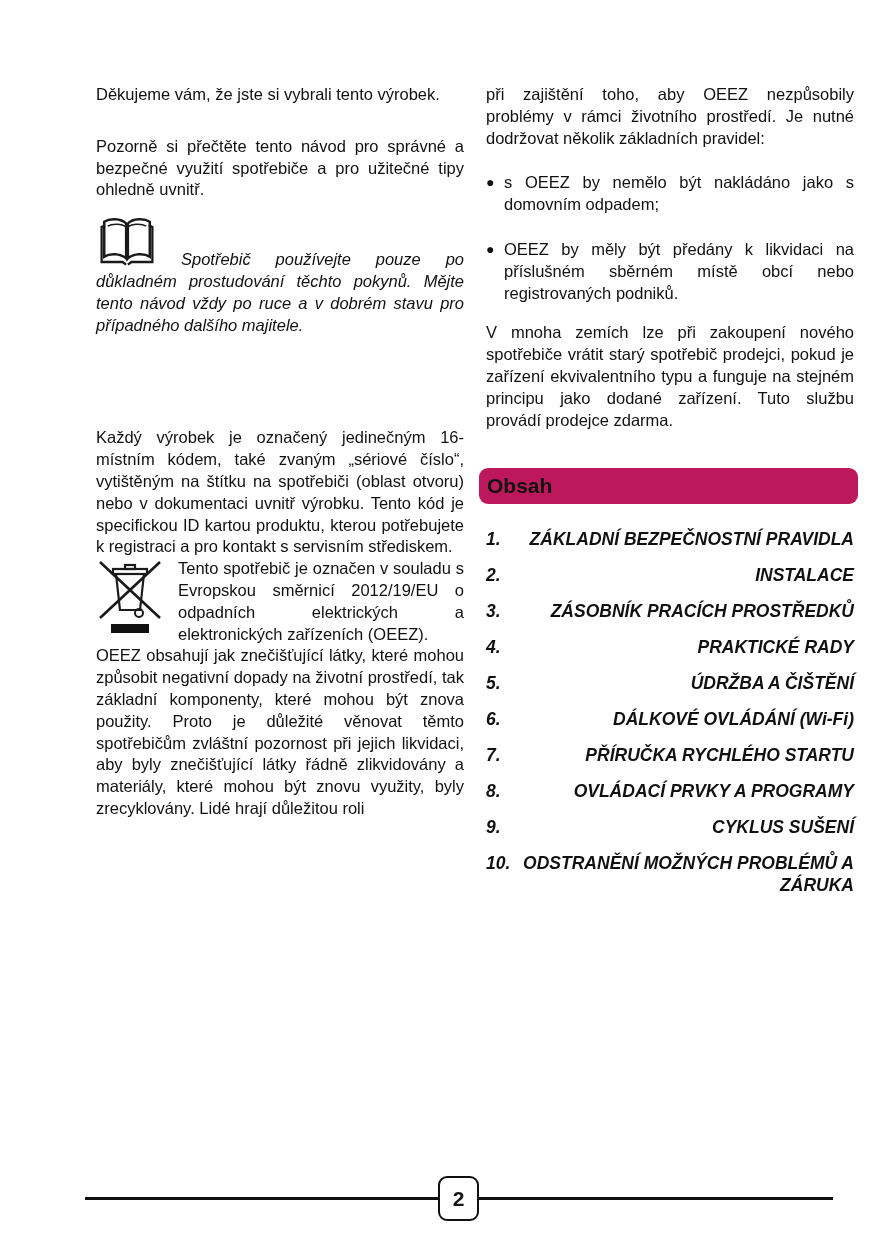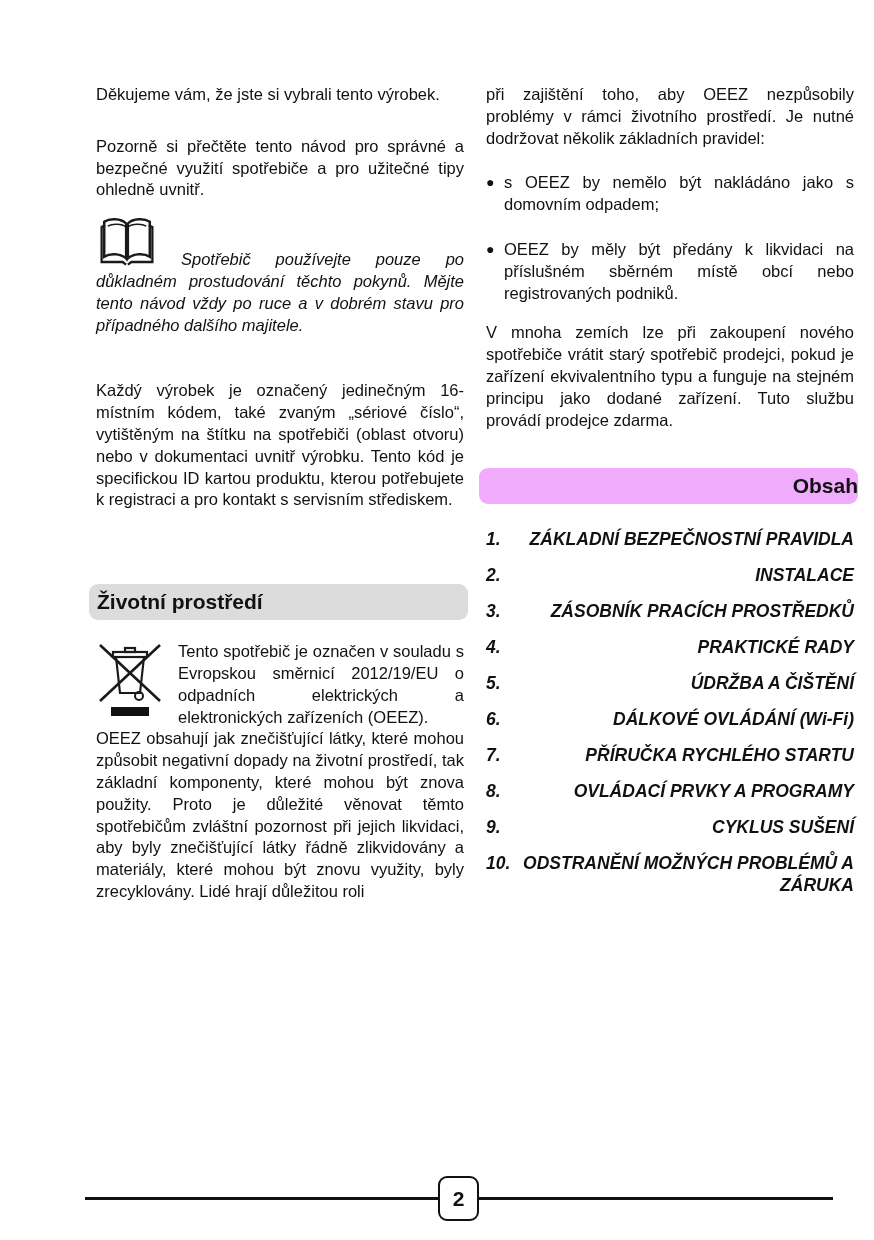--- a/index.html
+++ b/index.html
@@ -24,21 +24,21 @@
   .col-left  { left: 96px; }
   .col-right { left: 486px; }
   p { margin: 0; }
 
   
   .intro-block    { margin-bottom: 30px; }
   .read-para      { margin-bottom: 0; }
   .book-block     { position: relative; margin-top: 48px; font-style: italic; }
   .book-icon      { position: absolute; left: 3px; top: -34px; width: 56px; height: 52px; }
   .book-text      { text-indent: 85px; }
-  .serial-para    { margin-top: 44px; }
+  .serial-para    { margin-top: 91px; }
   .section-heading {
     margin-left: -7px;
     width: calc(100% + 11px);
     height: 36px;
     line-height: 36px;
     border-radius: 9px;
     padding-left: 8px;
     font-weight: bold;
     font-size: 21px;
     text-align: left;
@@ -120,21 +120,20 @@
           <path class="stroke" stroke-width="2.8" d="M33 9 C39 3 52 3 58 7 V47 C52 43 39 43 33 49 Z"></path>
           <path class="stroke" stroke-width="1.8" d="M31 13 C26 9 15 9 10 12"></path>
           <path class="stroke" stroke-width="1.8" d="M33 13 C38 9 49 9 54 12"></path>
         </svg>
       </span>
       <p class="book-text">Spotřebič používejte pouze po důkladném prostudování těchto pokynů. Mějte tento návod vždy po ruce a v dobrém stavu pro případného dalšího majitele.</p>
     </div>
 
     <p class="serial-para">Každý výrobek je označený jedinečným 16-místním kódem, také zvaným „sériové číslo“, vytištěným na štítku na spotřebiči (oblast otvoru) nebo v dokumentaci uvnitř výrobku. Tento kód je specifickou ID kartou produktu, kterou potřebujete k registraci a pro kontakt s servisním střediskem.</p>
 
-    <div class="section-heading heading-env" style="background:#dcdcdc;">Životní prostředí</div>
 
     <div class="weee-block">
       <span class="weee-icon">
         <svg viewBox="0 0 68 80" width="72" height="80">
           <rect class="stroke" stroke-width="2.2" x="27" y="7" width="10" height="4"></rect>
           <rect class="stroke" stroke-width="2.2" x="15" y="11" width="34" height="5"></rect>
           <path class="stroke" stroke-width="2.2" d="M18 16 L22 52 H42 L46 16"></path>
           <circle class="stroke" stroke-width="2" cx="41" cy="55" r="4"></circle>
           <path class="stroke" stroke-width="2.6" d="M2 4 L62 60"></path>
           <path class="stroke" stroke-width="2.6" d="M62 4 L2 60"></path>
@@ -156,21 +155,21 @@
       <span class="bullet-text">s OEEZ by nemělo být nakládáno jako s domovním odpadem;</span>
     </div>
 
     <div class="bullet-item">
       <span class="bullet-dot">●</span>
       <span class="bullet-text">OEEZ by měly být předány k likvidaci na příslušném sběrném místě obcí nebo registrovaných podniků.</span>
     </div>
 
     <p class="takeback-para">V mnoha zemích lze při zakoupení nového spotřebiče vrátit starý spotřebič prodejci, pokud je zařízení ekvivalentního typu a funguje na stejném principu jako dodané zařízení. Tuto službu provádí prodejce zdarma.</p>
 
-    <div class="section-heading heading-toc" style="background:#f0abfc;text-align:right;">Obsah</div>
+    <div class="section-heading heading-toc" style="background:#be185d;">Obsah</div>
 
     <div class="toc">
       <div class="toc-item">
         <span class="toc-num">1.</span>
         <span class="toc-label">ZÁKLADNÍ BEZPEČNOSTNÍ PRAVIDLA</span>
       </div>
       <div class="toc-item">
         <span class="toc-num">2.</span>
         <span class="toc-label">INSTALACE</span>
       </div>

